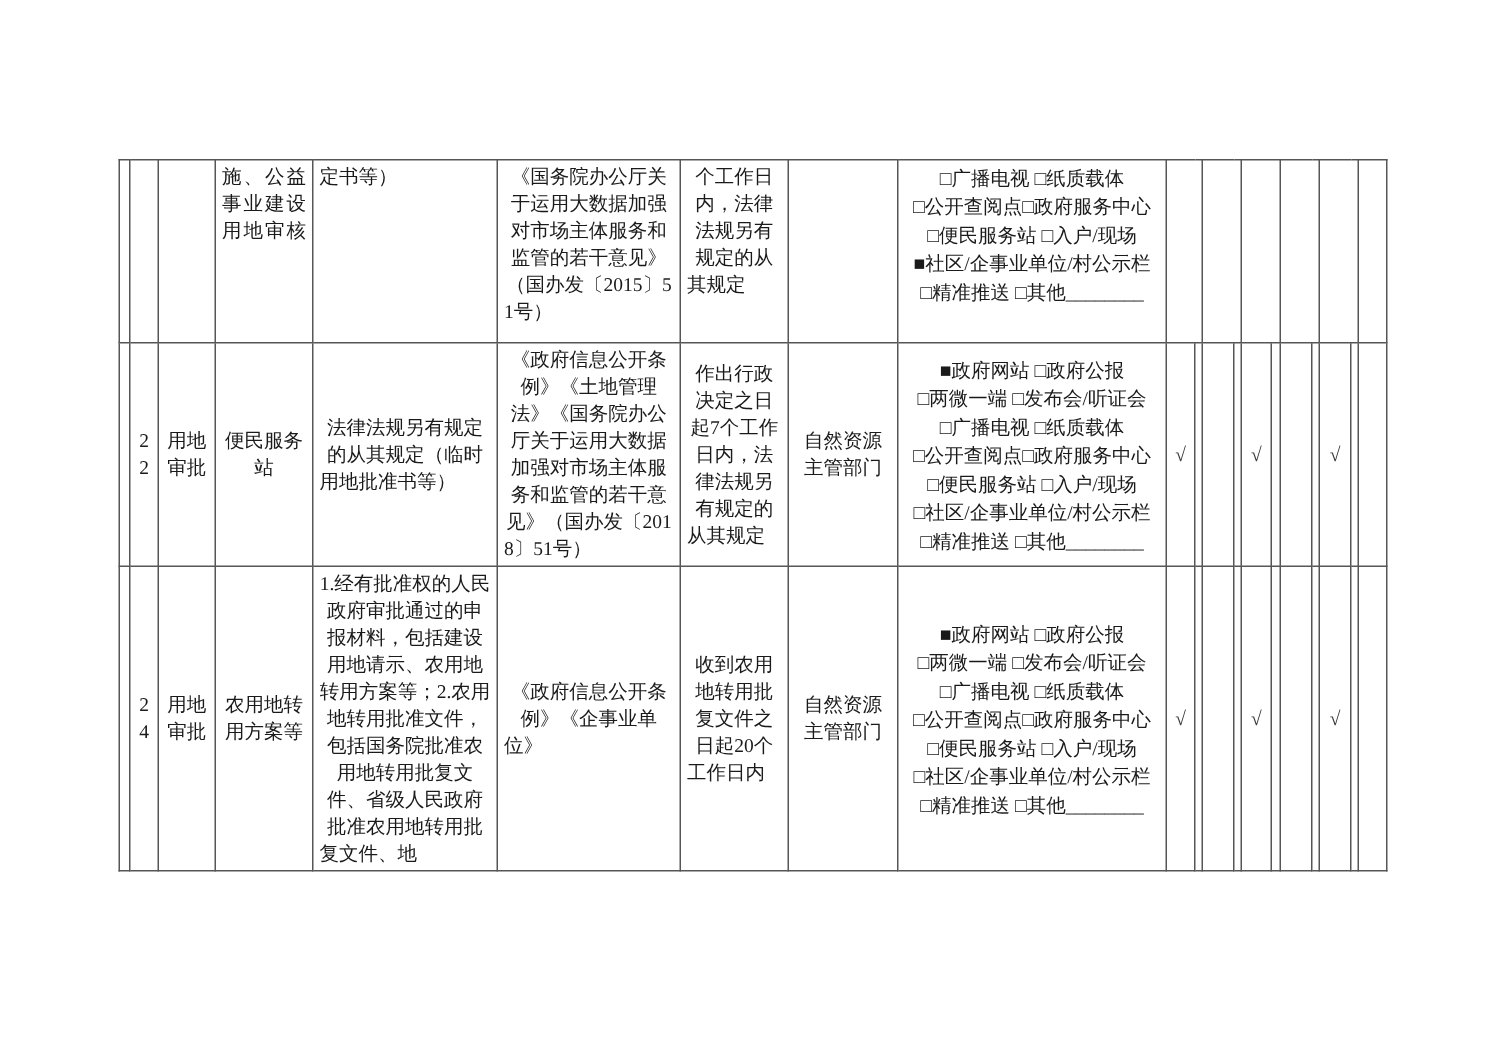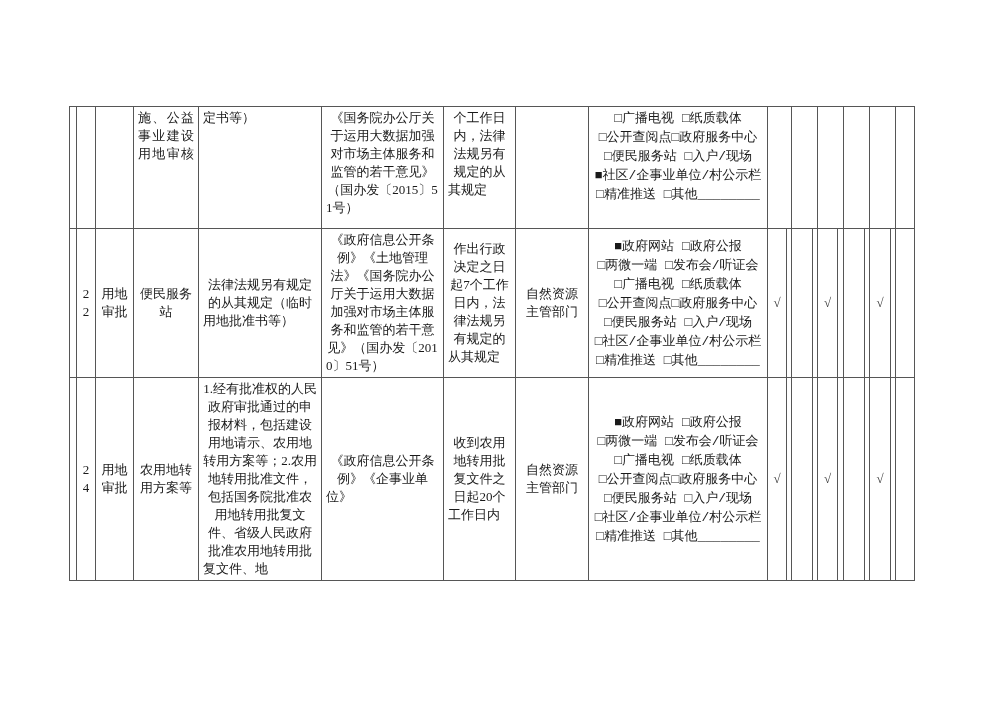--- a/index.html
+++ b/index.html
@@ -13,21 +13,21 @@
   }
   .page {
     position: relative;
     width: 1000px;
     height: 706px;
     background: #ffffff;
     overflow: hidden;
   }
   table.doc-table {
     position: absolute;
-    left: 69px;
+    left: 79px;
     top: 106px;
     width: 845px;
     border-collapse: collapse;
     table-layout: fixed;
   }
   table.doc-table td {
     border: 1px solid #565656;
     font-size: 13px;
     line-height: 18px;
     vertical-align: middle;
@@ -42,21 +42,20 @@
   tr.r29 { height: 201px; }
   tr.r1 td { vertical-align: top; padding-top: 2px; }
 
   td.c-just { text-align: justify; text-align-last: left; margin-top: 32px; }
   tr.r1 td.c-item { text-align: justify; text-align-last: justify; }
   td.c-time { padding: 2px 2px; text-align: justify; text-align-last: left; margin-top: 46px; }
   td.c-dept { padding: 2px 6px; }
   td.c-chan {
     text-align: left;
     padding: 2px 6px;
-    font-family: Liberation Mono, monospace;
   }
   td.c-chan .line {
     white-space: nowrap;
     line-height: 19px;
     overflow: hidden;
   }
   td.c-chk {
     font-size: 12px;
     color: #3a3a3a;
     padding: 0;
@@ -116,21 +115,21 @@
       <td class="c-chk" colspan="2"></td>
       <td class="c-chk"></td>
     </tr>
 
     <tr class="r28">
       <td class="c-gap"></td>
       <td class="c-num">22</td>
       <td class="c-cat">用地审批</td>
       <td class="c-item">便民服务站</td>
       <td class="c-cont c-just">法律法规另有规定的从其规定（临时用地批准书等）</td>
-      <td class="c-basis c-just">《政府信息公开条例》《土地管理法》《国务院办公厅关于运用大数据加强对市场主体服务和监管的若干意见》（国办发〔2010〕51号）</td>
+      <td class="c-basis c-just">《政府信息公开条例》《土地管理法》《国务院办公厅关于运用大数据加强对市场主体服务和监管的若干意见》（国办发〔2018〕51号）</td>
       <td class="c-time">作出行政决定之日起7个工作日内，法律法规另有规定的从其规定</td>
       <td class="c-dept">自然资源主管部门</td>
       <td class="c-chan">
         <div class="line">■政府网站 □政府公报</div>
         <div class="line">□两微一端 □发布会/听证会</div>
         <div class="line">□广播电视 □纸质载体</div>
         <div class="line">□公开查阅点□政府服务中心</div>
         <div class="line">□便民服务站 □入户/现场</div>
         <div class="line">□社区/企事业单位/村公示栏</div>
         <div class="line">□精准推送 □其他________</div>

